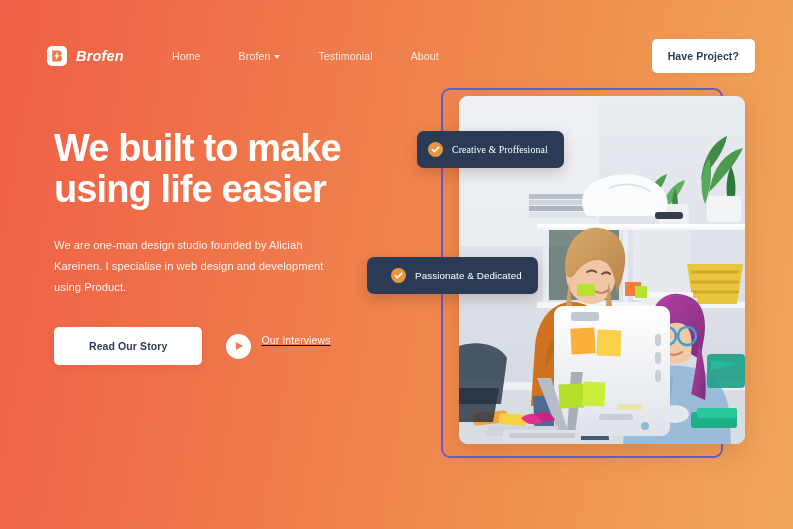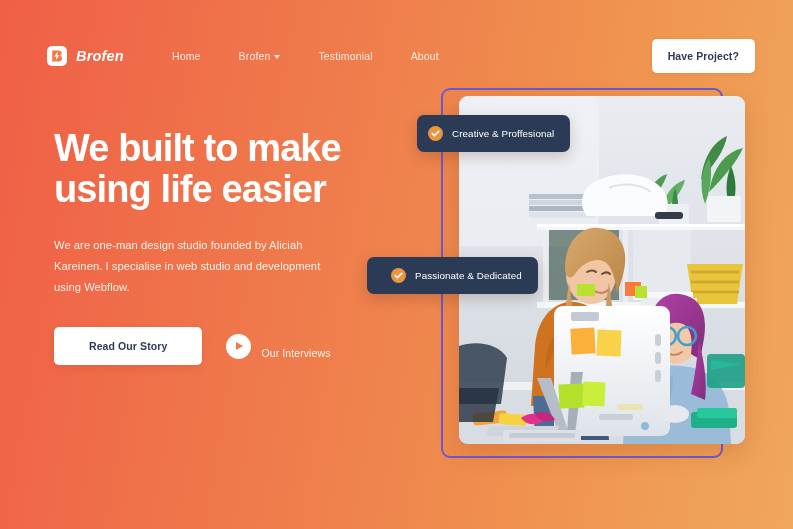--- a/index.html
+++ b/index.html
@@ -54,21 +54,21 @@
   .subcopy{
     margin-top:25px; color:#fff0e8; font-size:11.2px; line-height:21px;
     width:272px; letter-spacing:.05px;
   }
   .actions{ margin-top:29px; display:flex; align-items:center; gap:24px; }
   .btn-primary{
     background:#ffffff; color:#2c3b55; font-size:10.5px; font-weight:bold;
     border:none; border-radius:5px; padding:13px 35px; cursor:pointer;
     box-shadow:0 3px 8px rgba(150,50,20,.13); letter-spacing:.1px;
   }
-  .play-group{ display:flex; align-items:flex-end; gap:10px; cursor:pointer; }
+  .play-group{ display:flex; align-items:flex-start; gap:10px; cursor:pointer;text-decoration:underline; }
   .play-circle{
     width:25px;height:25px;border-radius:50%;background:#fff;flex:none;
     display:flex;align-items:center;justify-content:center;
   }
   .play-tri{ width:0;height:0;border-left:7px solid #f07a4a;
              border-top:4.5px solid transparent;border-bottom:4.5px solid transparent;
              margin-left:2px; }
   .play-label{ color:#fff1e9; font-size:10.5px; letter-spacing:.1px; }
 
   
@@ -83,21 +83,21 @@
     box-shadow:0 8px 26px rgba(120,50,20,.20);
     background:#cfd4dc;
   }
   .photo svg{ display:block; width:100%; height:100%; }
 
   .badge{
     position:absolute; background:#2c3b55; border-radius:7px;
     display:flex; align-items:center; gap:9px; padding:11px 16px 11px 11px;
     box-shadow:0 5px 14px rgba(80,35,15,.22);
   }
-  .badge-1{ left:-8px; top:40px; }
+  .badge-1{ left:-8px; top:56px;font-family:Liberation Serif, serif; }
   .badge-2{ left:-58px; top:182px;padding-left:24px; }
   .badge-check{
     width:15px;height:15px;border-radius:50%;background:#e8963f;flex:none;
     display:flex;align-items:center;justify-content:center;
   }
   .badge-text{ color:#ffffff; font-size:9.8px; font-weight:500; white-space:nowrap; letter-spacing:.1px; }
 </style>
 </head>
 <body>
 
@@ -131,21 +131,21 @@
 
   <button class="cta-nav">Have Project?</button>
 </div>
 
 <div class="hero-copy">
   <h1 class="headline">
     <span>We built to make</span><br>
     <span>using life easier</span><br>
   </h1>
 
-  <p class="subcopy">We are one-man design studio founded by Aliciah Kareinen. I specialise in web studio and development using Webflow.</p>
+  <p class="subcopy">We are one-man design studio founded by Aliciah Kareinen. I specialise in web design and development using Product.</p>
 
   <div class="actions">
     <button class="btn-primary">Read Our Story</button>
     <span class="play-group">
       <span class="play-circle">
         <i class="play-tri"></i>
       </span>
       <span class="play-label">Our Interviews</span>
     </span>
   </div>

